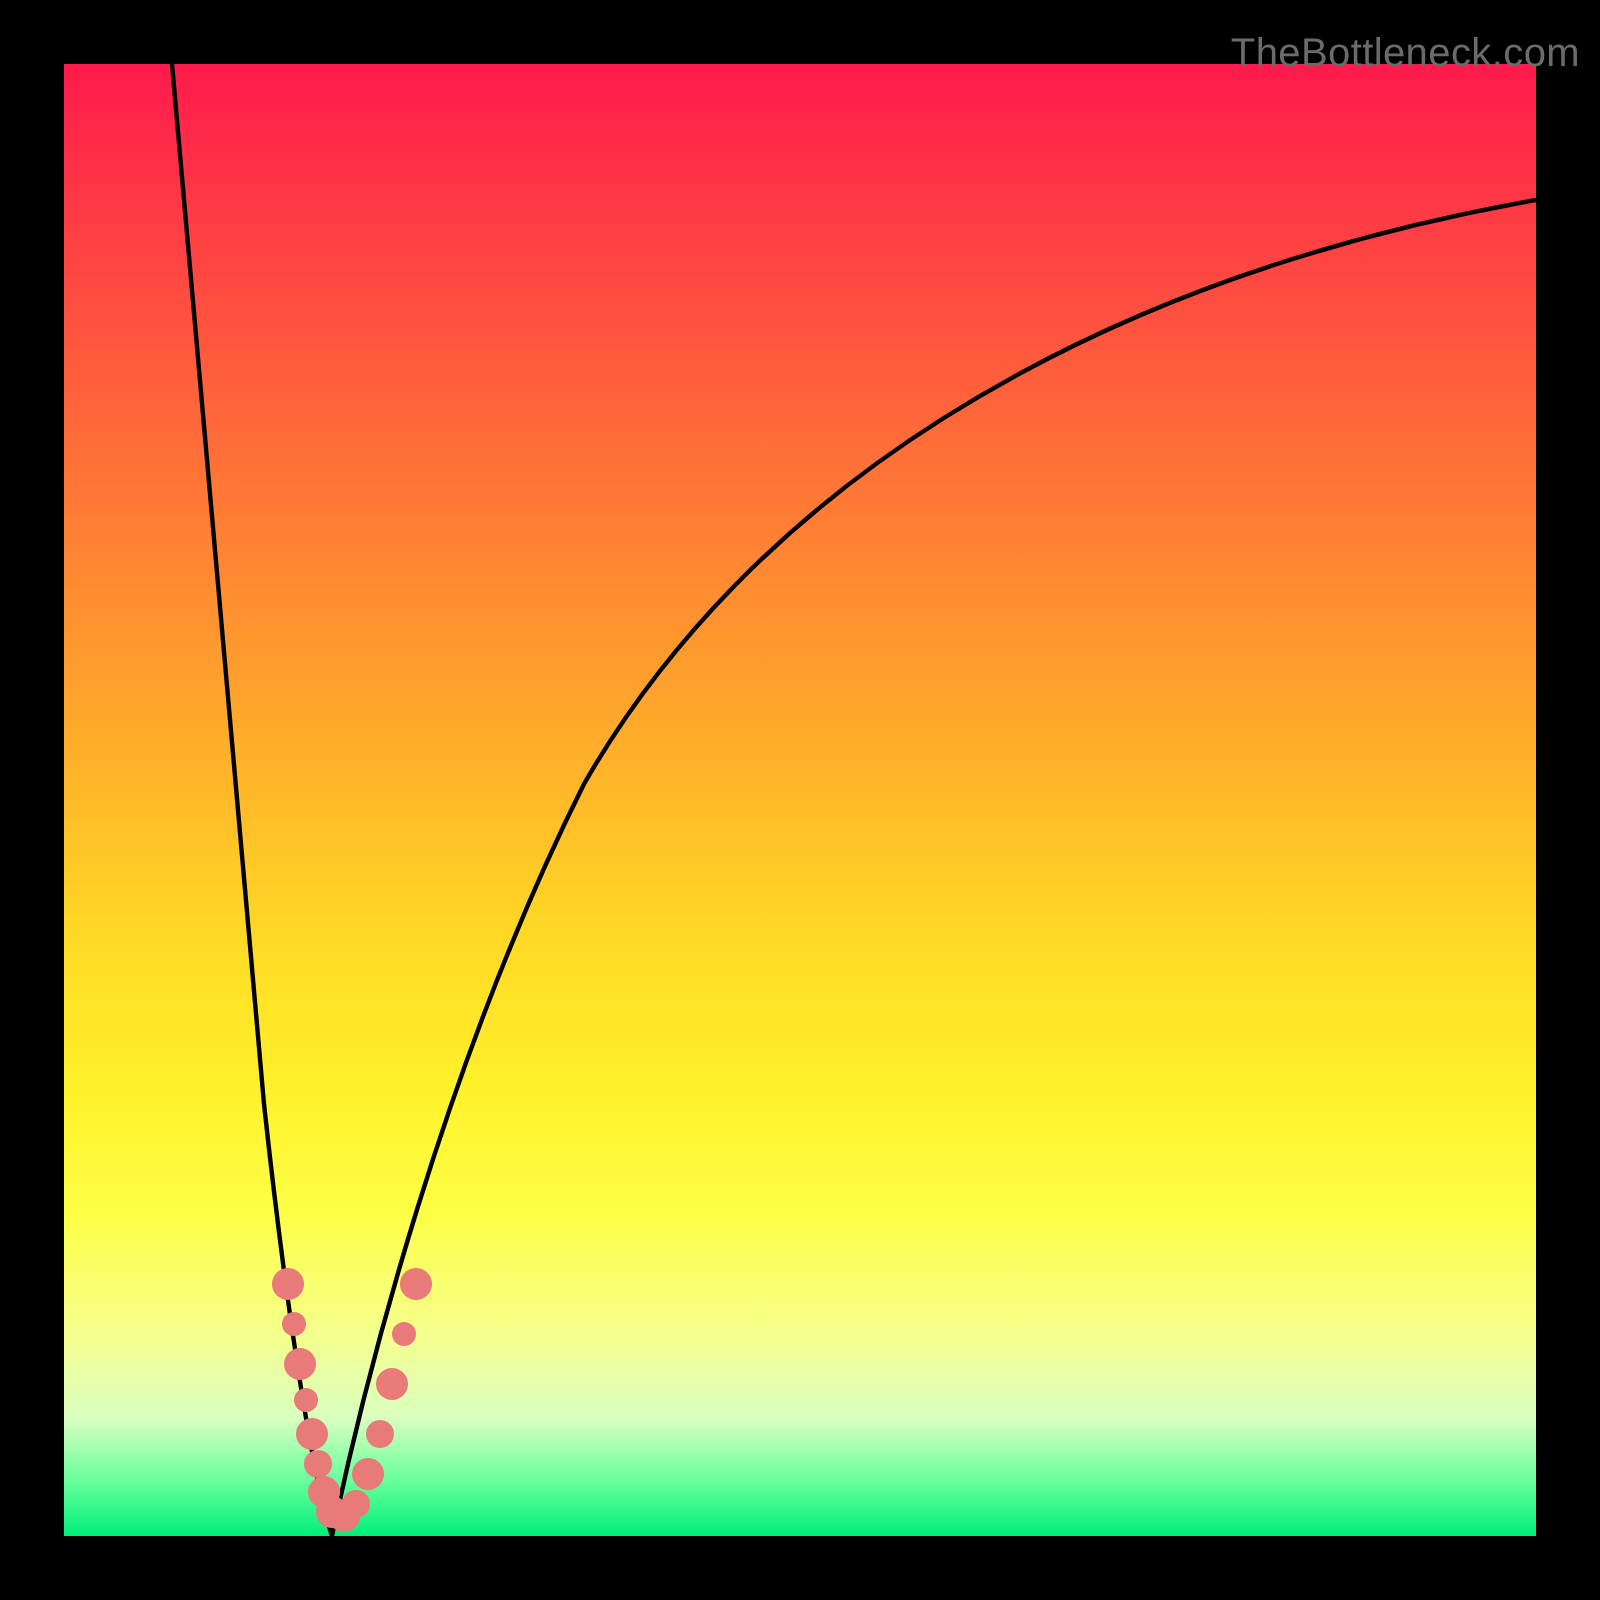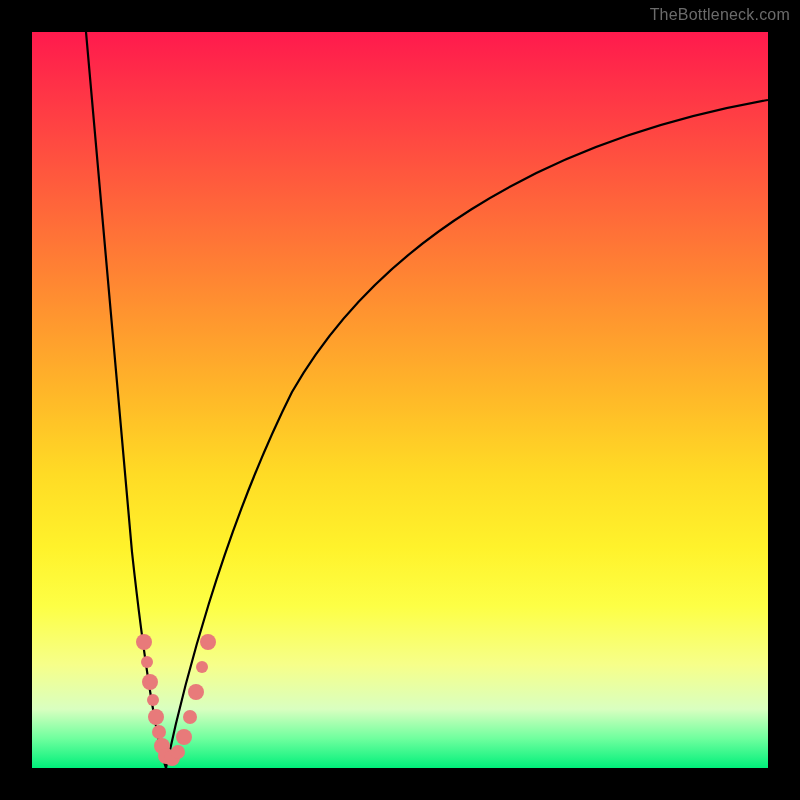--- a/index.html
+++ b/index.html
@@ -41,23 +41,23 @@
       #fff22b 70%,
       #fdff45 78%,
       #f6ff8a 86%,
       #d9ffc0 92%,
       #6fff9e 96%,
       #00ef7a 100%
     );
   }
   .watermark {
     position: absolute;
-    top: 6px;
+    top: 16px;
     right: 10px;
-    font-size: 16px;
+    font-size: 20px;
     font-weight: 500;
     color: #6b6b6b;
     letter-spacing: 0.2px;
     user-select: none;
   }
   svg.curve {
     position: absolute;
     inset: 0;
     width: 736px;
     height: 736px;

